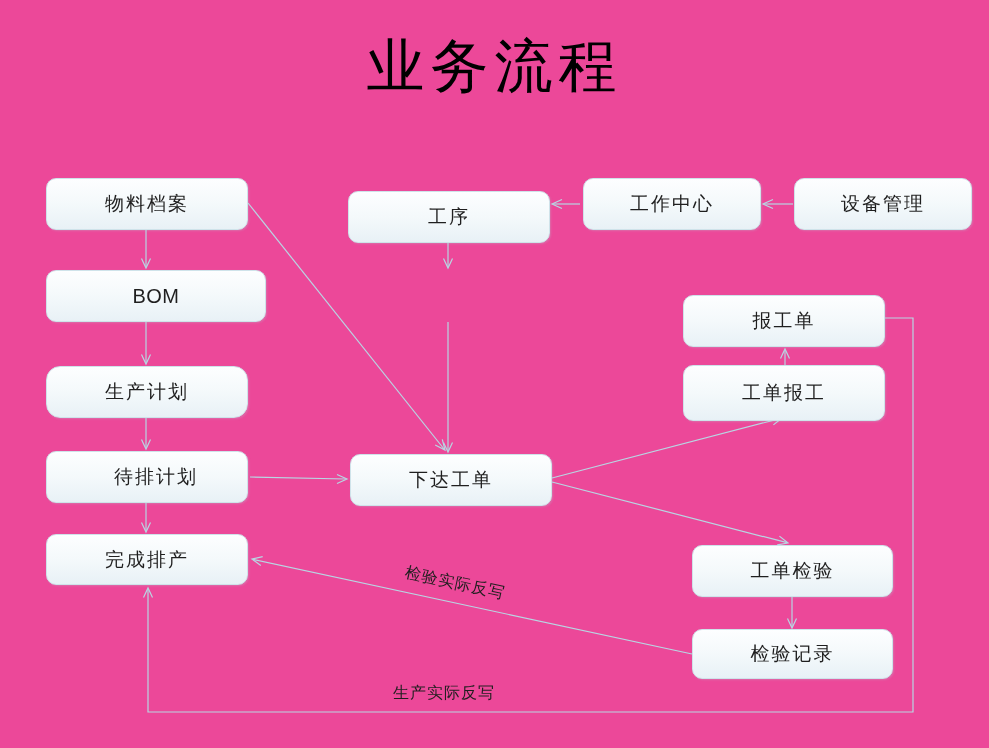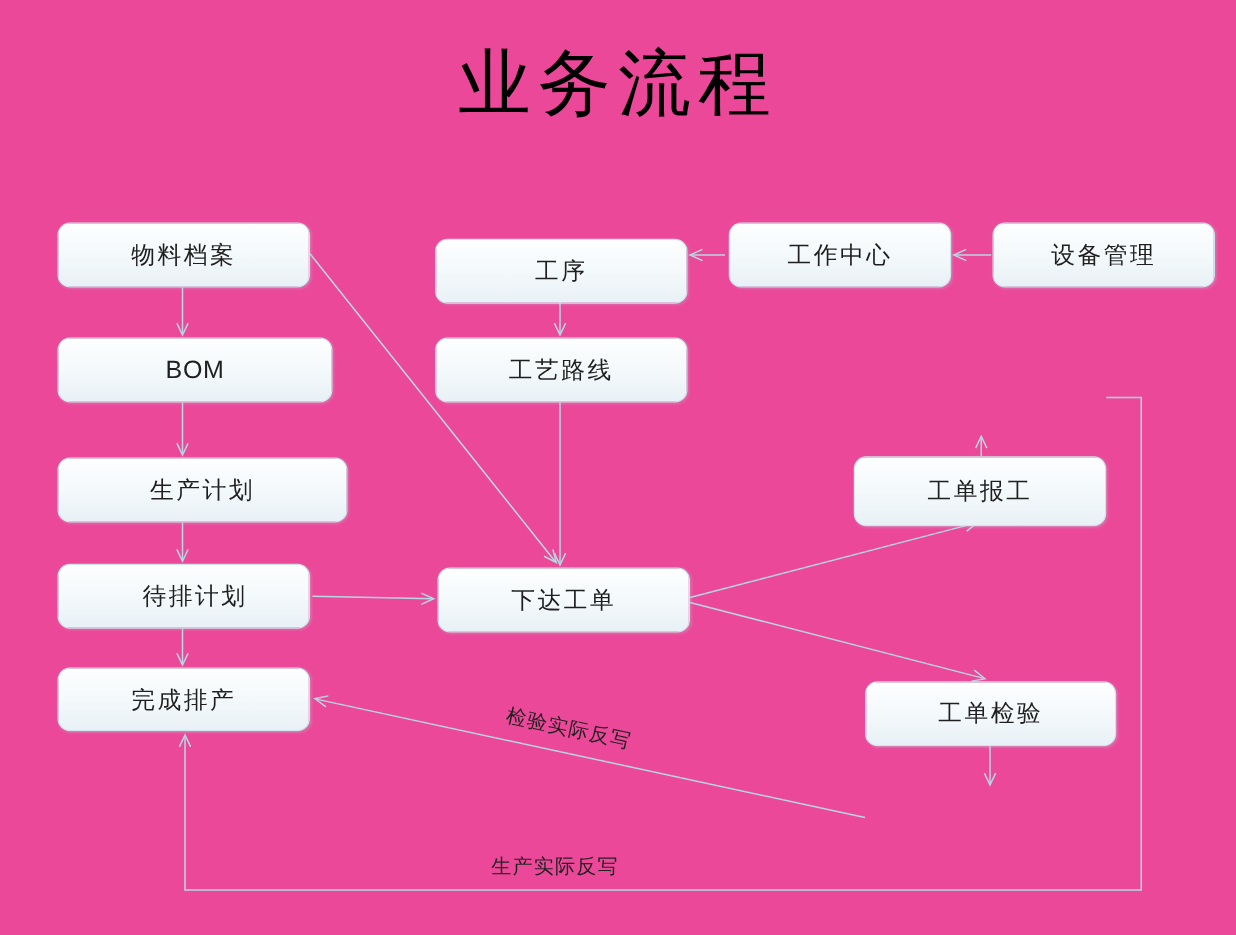--- a/index.html
+++ b/index.html
@@ -108,33 +108,34 @@
   <div class="node" style="left:46px; top:178px; width:202px; height:52px;">物料档案</div>
 
   <div class="node" style="left:348px; top:178px; width:202px; height:52px;margin-top:13px;">工序</div>
 
   <div class="node" style="left:583px; top:178px; width:178px; height:52px;">工作中心</div>
 
   <div class="node" style="left:794px; top:178px; width:178px; height:52px;">设备管理</div>
 
   <div class="node latin" style="left:46px; top:270px; width:220px; height:52px;">BOM</div>
 
-  <div class="node" style="left:348px; top:270px; width:202px; height:52px;">工艺路线</div>
 
-  <div class="node" style="left:46px; top:366px; width:232px; height:52px;">生产计划</div>
+  <div class="node" style="left:46px; top:366px; width:202px; height:52px;border-radius:14px;">生产计划</div>
 
   <div class="node" style="left:46px; top:451px; width:202px; height:52px;padding-left:18px;">待排计划</div>
 
   <div class="node" style="left:46px; top:534px; width:202px; height:51px;">完成排产</div>
 
   <div class="node" style="left:350px; top:454px; width:202px; height:52px;">下达工单</div>
 
+  <div class="node" style="left:683px; top:295px; width:202px; height:52px;">报工单</div>
 
   <div class="node" style="left:683px; top:365px; width:202px; height:56px;">工单报工</div>
 
   <div class="node" style="left:692px; top:545px; width:201px; height:52px;text-align:right;">工单检验</div>
 
+  <div class="node" style="left:692px; top:629px; width:201px; height:50px;">检验记录</div>
 
   <div class="edge-label rotated" style="left:404px; top:573px;">检验实际反写</div>
 
   <div class="edge-label" style="left:393px; top:683px;">生产实际反写</div>
 
 </div>
 
 </body></html>

